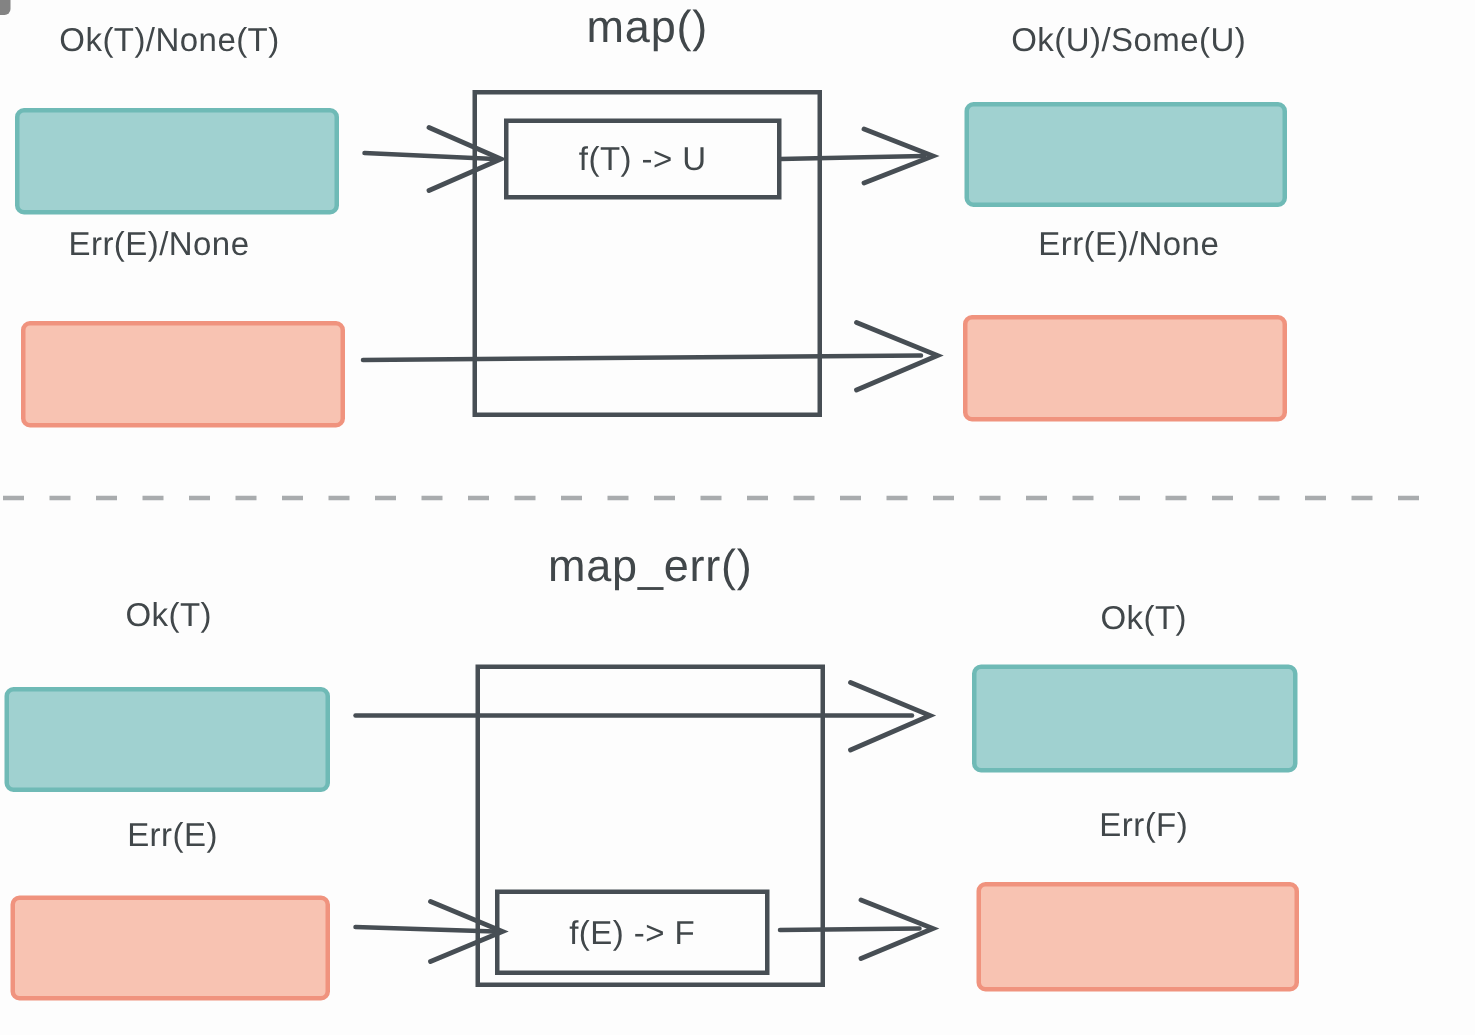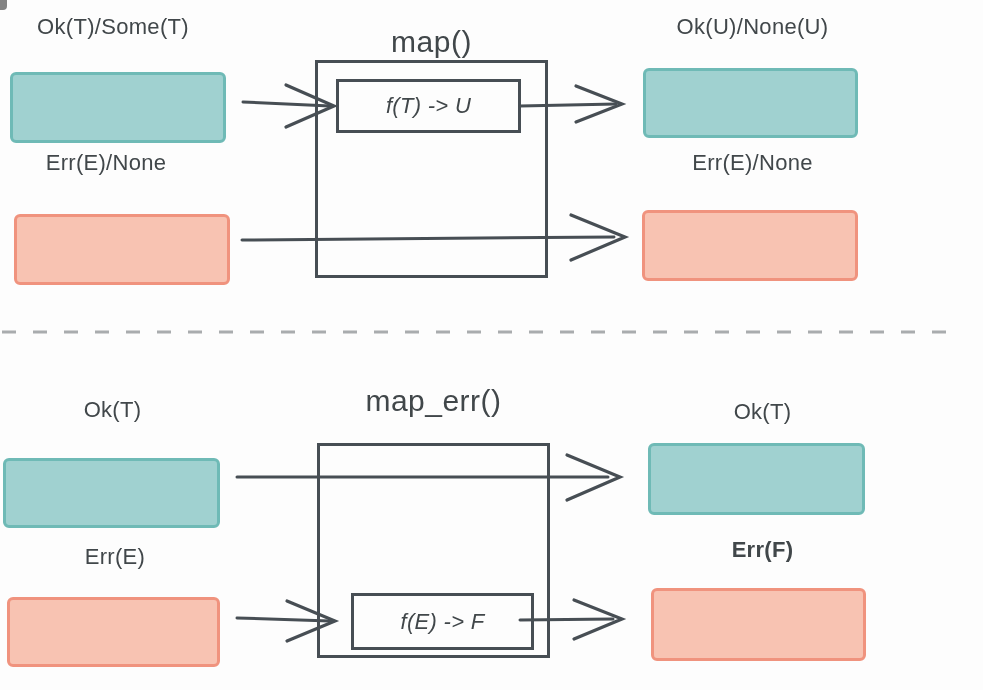--- a/index.html
+++ b/index.html
@@ -28,21 +28,20 @@
     color: var(--text);
     white-space: nowrap;
     letter-spacing: 0.3px;
   }
   .title {
     font-size: 30px;
     text-align: center;
     color: var(--text);
     white-space: nowrap;
     letter-spacing: 0.5px;
-    margin-top: 23px;
   }
   .teal-box {
     background: var(--teal-fill);
     border: 3px solid var(--teal-border);
     border-radius: 6px;
   }
   .salmon-box {
     background: var(--salmon-fill);
     border: 3px solid var(--salmon-border);
     border-radius: 6px;
@@ -53,21 +52,20 @@
   }
   .fn-box {
     border: 3px solid var(--stroke);
     background: var(--bg);
     display: flex;
     align-items: center;
     justify-content: center;
     font-size: 22px;
     color: var(--text);
     letter-spacing: 0.3px;
-    font-style: italic;
   }
   svg.overlay {
     position: absolute;
     left: 0; top: 0;
     width: 983px; height: 690px;
     pointer-events: none;
   }
   .arrow-line {
     stroke: var(--stroke);
     stroke-width: 3;
@@ -93,50 +91,50 @@
     opacity: 0.75;
   }
 </style>
 </head>
 <body>
 
 <div class="abs artifact" style="left:0; top:0; width:7px; height:10px;"></div>
 
 <div class="abs title" style="left:315px; top:2px; width:233px;">map()</div>
 
-<div class="abs label" style="left:0px; top:14px; width:226px;">Ok(T)/Some(T)</div>
+<div class="abs label" style="left:0px; top:14px; width:226px;">Ok(T)/None(T)</div>
 <div class="abs teal-box" style="left:10px; top:72px; width:216px; height:71px;"></div>
 
 <div class="abs label" style="left:0px; top:150px; width:212px;">Err(E)/None</div>
 <div class="abs salmon-box" style="left:14px; top:214px; width:216px; height:71px;"></div>
 
 <div class="abs big-box" style="left:315px; top:60px; width:233px; height:218px;"></div>
 <div class="abs fn-box" style="left:336px; top:79px; width:185px; height:54px;">f(T) -&gt; U</div>
 
-<div class="abs label" style="left:645px; top:14px; width:215px;">Ok(U)/None(U)</div>
+<div class="abs label" style="left:645px; top:14px; width:215px;">Ok(U)/Some(U)</div>
 <div class="abs teal-box" style="left:643px; top:68px; width:215px; height:70px;"></div>
 
 <div class="abs label" style="left:645px; top:150px; width:215px;">Err(E)/None</div>
 <div class="abs salmon-box" style="left:642px; top:210px; width:216px; height:71px;"></div>
 
 <div class="abs title" style="left:317px; top:361px; width:233px;">map_err()</div>
 
 <div class="abs label" style="left:0px; top:397px; width:225px;">Ok(T)</div>
 <div class="abs teal-box" style="left:3px; top:458px; width:217px; height:70px;"></div>
 
 <div class="abs label" style="left:0px; top:544px; width:230px;">Err(E)</div>
 <div class="abs salmon-box" style="left:7px; top:597px; width:213px; height:70px;"></div>
 
 <div class="abs big-box" style="left:317px; top:443px; width:233px; height:215px;"></div>
-<div class="abs fn-box" style="left:351px; top:593px; width:183px; height:57px;">f(E) -&gt; F</div>
+<div class="abs fn-box" style="left:330px; top:593px; width:183px; height:57px;">f(E) -&gt; F</div>
 
 <div class="abs label" style="left:655px; top:399px; width:215px;">Ok(T)</div>
 <div class="abs teal-box" style="left:648px; top:443px; width:217px; height:72px;"></div>
 
-<div class="abs label" style="left:655px; top:537px; width:215px;font-weight:bold;">Err(F)</div>
+<div class="abs label" style="left:655px; top:537px; width:215px;">Err(F)</div>
 <div class="abs salmon-box" style="left:651px; top:588px; width:215px; height:73px;"></div>
 
 <svg class="overlay" viewBox="0 0 983 690">
 
   <g>
     <path class="arrow-line" d="M243,102 L330,106"></path>
     <path class="arrow-head" d="M286,85 L334,106 L286,127"></path>
   </g>
 
   <g>

